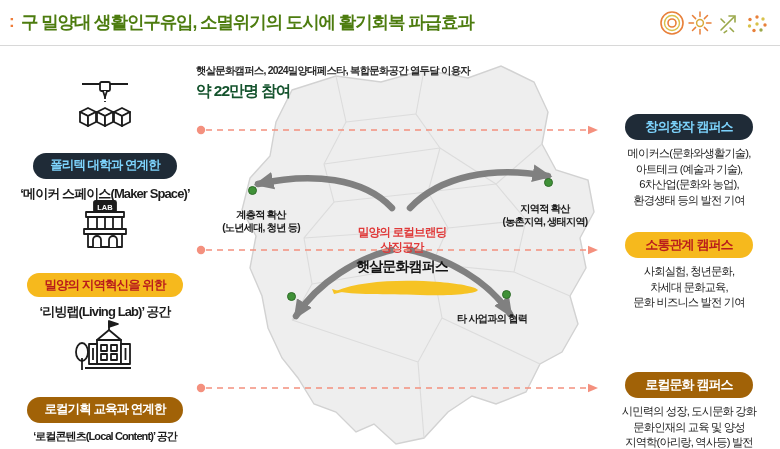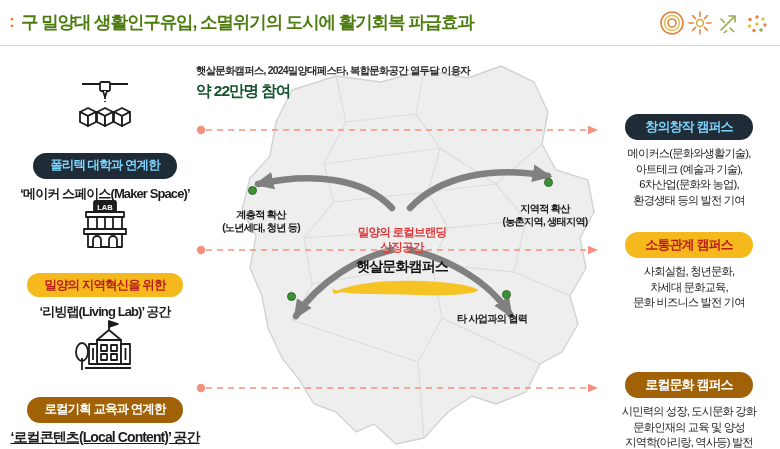--- a/index.html
+++ b/index.html
@@ -353,21 +353,21 @@
         <line x1="52.5" y1="30" x2="52.5" y2="42"></line>
         <rect x="16" y="26" width="8" height="20" fill="#fff"></rect>
         <line x1="20" y1="30" x2="20" y2="42"></line>
         <line x1="12" y1="50" x2="58" y2="50"></line>
 
         <ellipse cx="9" cy="34" rx="6" ry="9" fill="#fff"></ellipse>
         <line x1="9" y1="40" x2="9" y2="52"></line>
       </svg>
     </span>
     <span class="pill green">로컬기획 교육과 연계한</span>
-    <div class="card-sub" style="font-size:14px;text-decoration:underline;">‘로컬콘텐츠(Local Content)’ 공간</div>
+    <div class="card-sub" style="font-size:11px;">‘로컬콘텐츠(Local Content)’ 공간</div>
   </div>
 
   <div class="side-card" id="card-creative">
     <span class="pill dark">창의창작 캠퍼스</span>
     <div class="card-lines">
       <div>메이커스(문화와생활기술),</div>
       <div>아트테크 (예술과 기술),</div>
       <div>6차산업(문화와 농업),</div>
       <div>환경생태 등의 발전 기여</div>
     </div>

